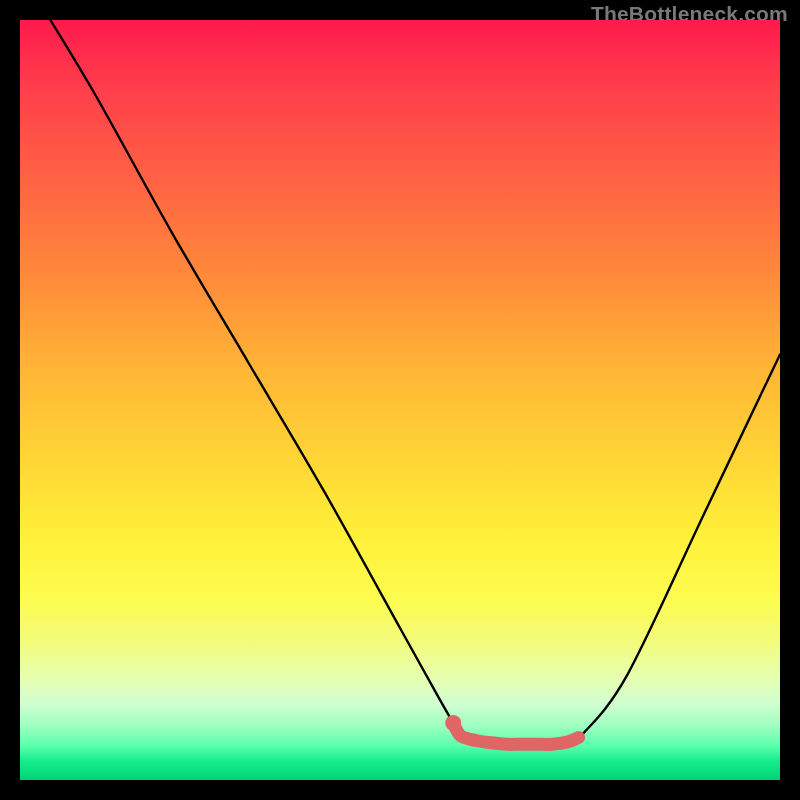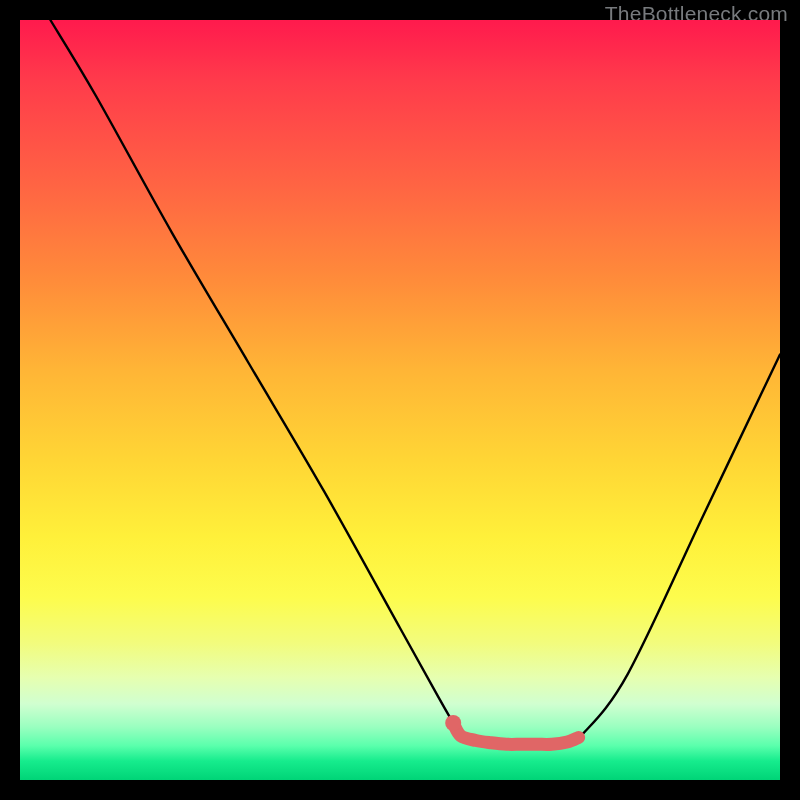--- a/index.html
+++ b/index.html
@@ -45,21 +45,21 @@
       #00d477 100%
     );
   }
   .watermark {
     position: absolute;
     top: 2px;
     right: 12px;
     color: #777a7d;
     font-size: 21px;
     letter-spacing: 0.2px;
-    font-weight: 400;
+    font-weight: 700;
     user-select: none;
   }
   svg.curve {
     position: absolute;
     left: 0;
     top: 0;
     width: 760px;
     height: 760px;
     overflow: visible;
   }

